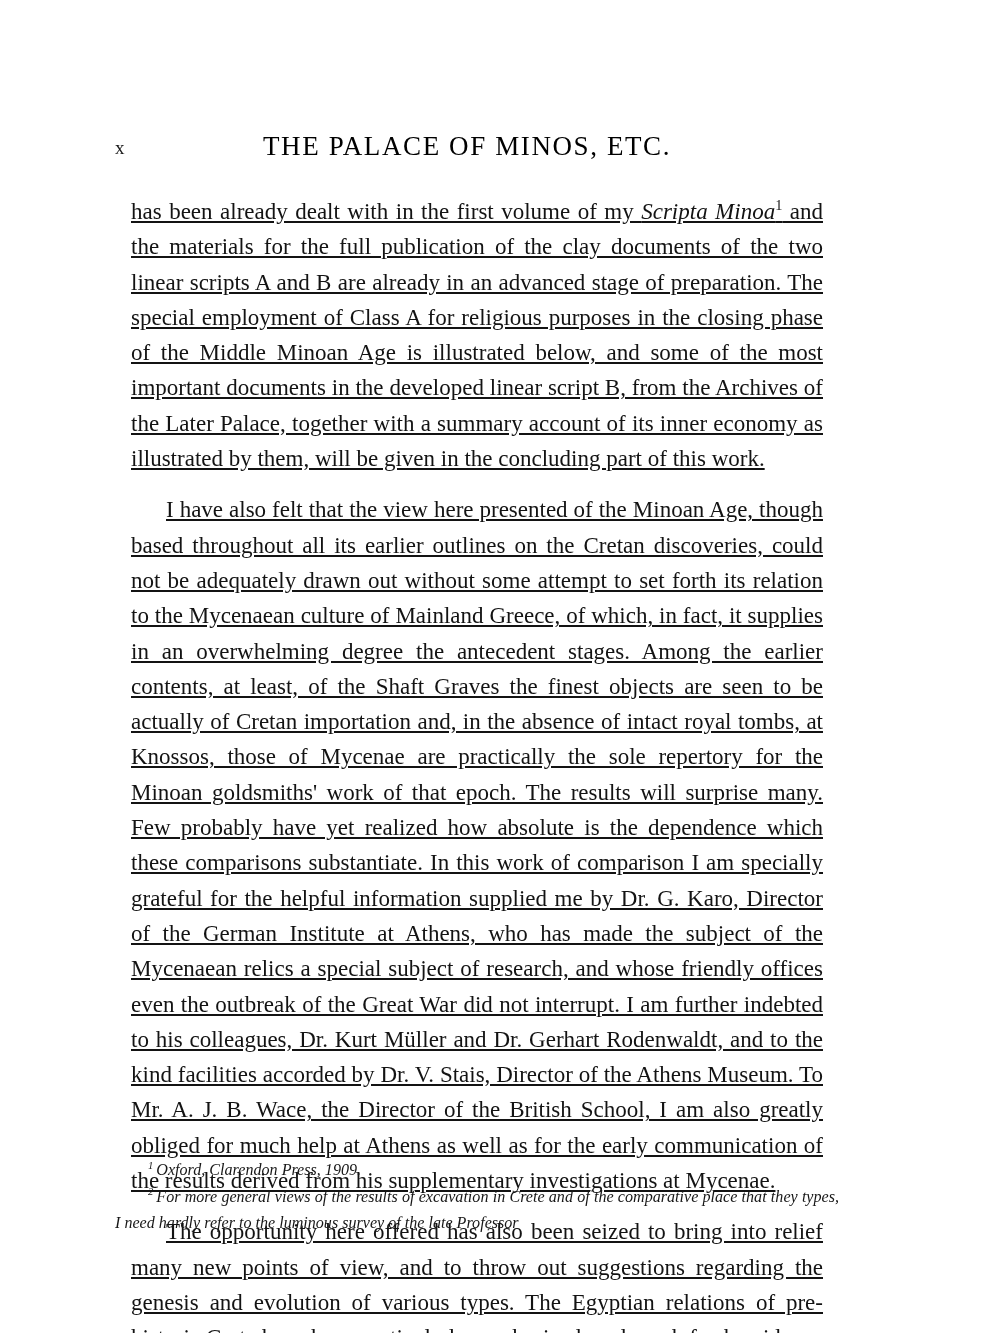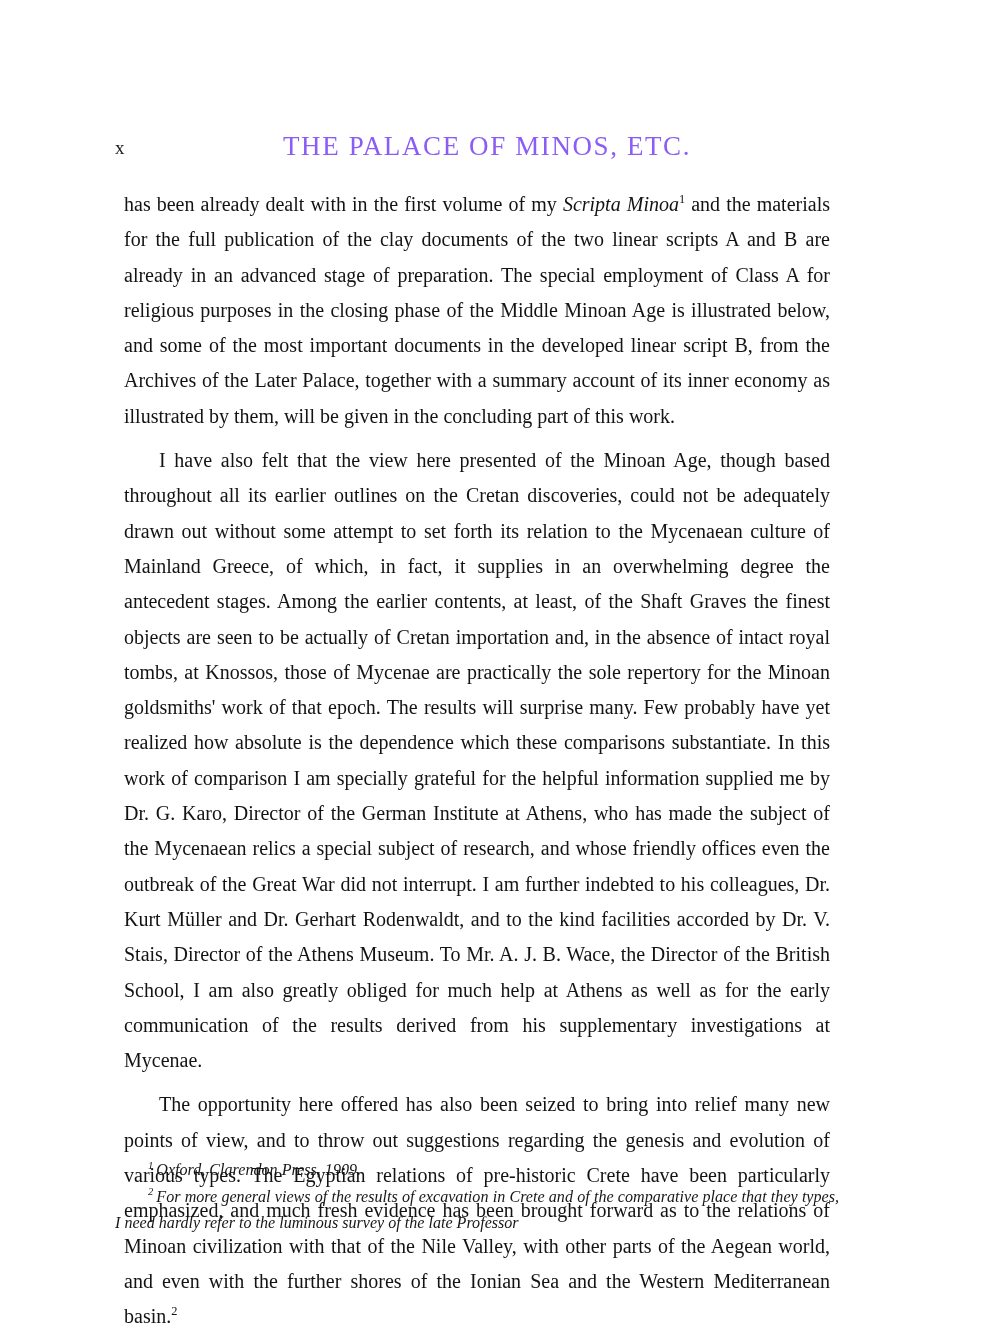--- a/index.html
+++ b/index.html
@@ -33,40 +33,40 @@
     line-height: 22px;
     color: #1a1a1a;
   }
   .runhead-title {
     position: absolute;
     left: 148px;
     top: 0;
     font-size: 27px;
     line-height: 31px;
     letter-spacing: 1.6px;
-    color: #8b5cf6;
+    color: #000000;
     white-space: nowrap;
-    margin-left: 20px;
   }
 
   
   .textblock {
     position: absolute;
     left: 115px;
     top: 178px;
     width: 724px;
   }
   p.body {
-    margin: 9px;
-    font-size: 20px;
+    margin: 16px;
+    font-size: 23px;
     line-height: 35.3px;
     text-align: justify;
     text-justify: inter-word;
     color: #131313;
     hyphens: none;
+    text-decoration: underline;
   }
   p.body + p.body {
     text-indent: 35px;
   }
   .it {
     font-style: italic;
   }
   sup {
     font-size: 0.62em;
     line-height: 0;

